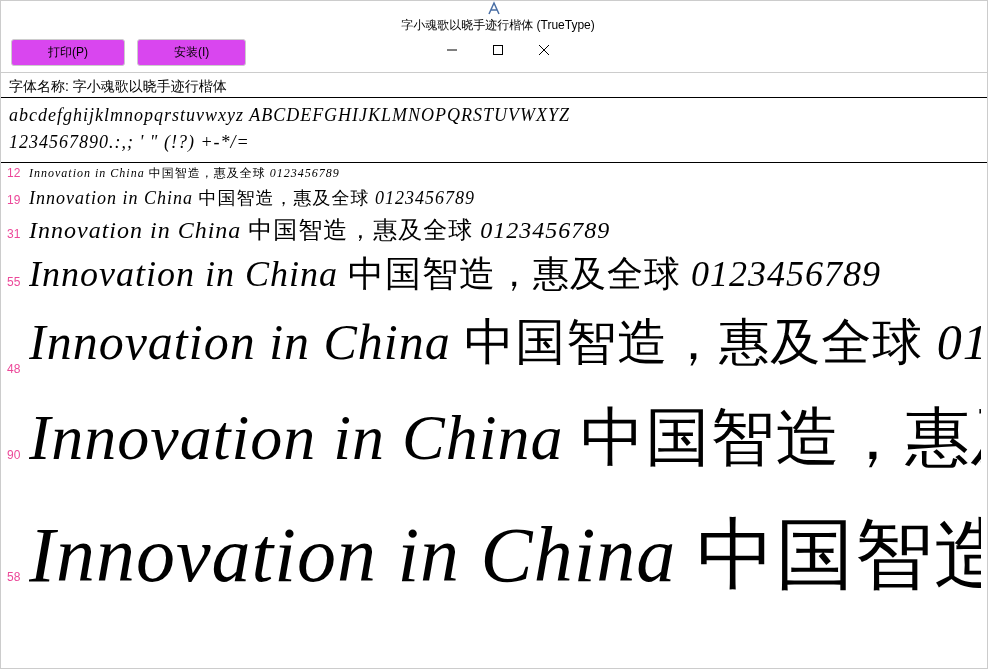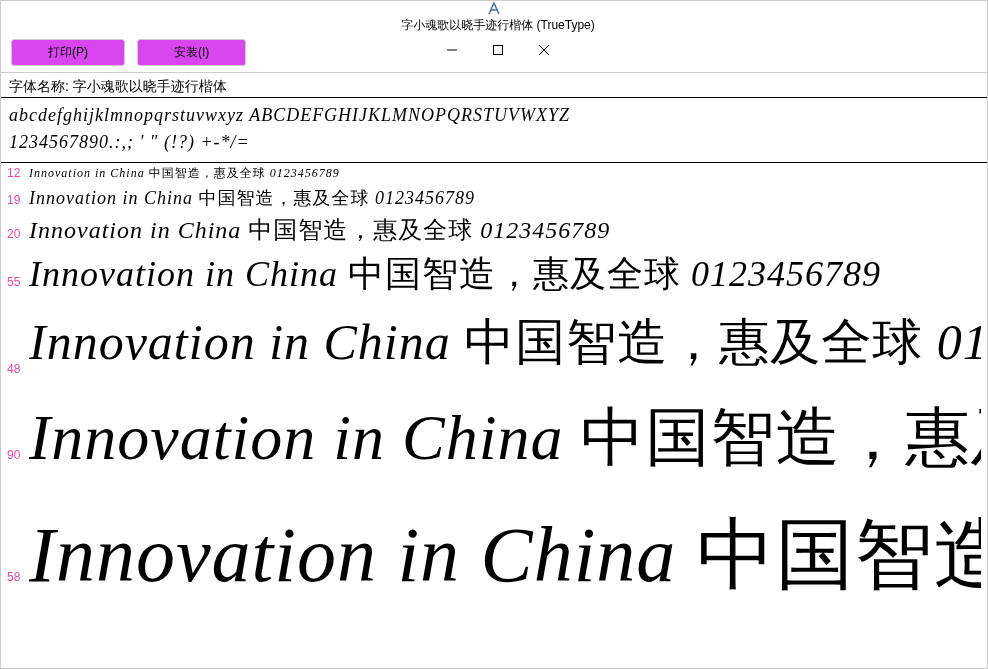--- a/index.html
+++ b/index.html
@@ -172,21 +172,21 @@
 <div class="sample-rows">
   <div class="sample-row s12">
     <span class="sample-size">12</span>
     <span class="sample-text"><span>Innovation in China </span><span class="cjk">中国智造，惠及全球 </span><span>0123456789</span></span>
   </div>
   <div class="sample-row s18">
     <span class="sample-size">19</span>
     <span class="sample-text"><span>Innovation in China </span><span class="cjk">中国智造，惠及全球 </span><span>0123456789</span></span>
   </div>
   <div class="sample-row s24">
-    <span class="sample-size">20</span>
+    <span class="sample-size">31</span>
     <span class="sample-text"><span>Innovation in China </span><span class="cjk">中国智造，惠及全球 </span><span>0123456789</span></span>
   </div>
   <div class="sample-row s36">
     <span class="sample-size">55</span>
     <span class="sample-text"><span>Innovation in China </span><span class="cjk">中国智造，惠及全球 </span><span>0123456789</span></span>
   </div>
   <div class="sample-row s48">
     <span class="sample-size">48</span>
     <span class="sample-text"><span>Innovation in China </span><span class="cjk">中国智造，惠及全球 </span><span>0123456789</span></span>
   </div>

